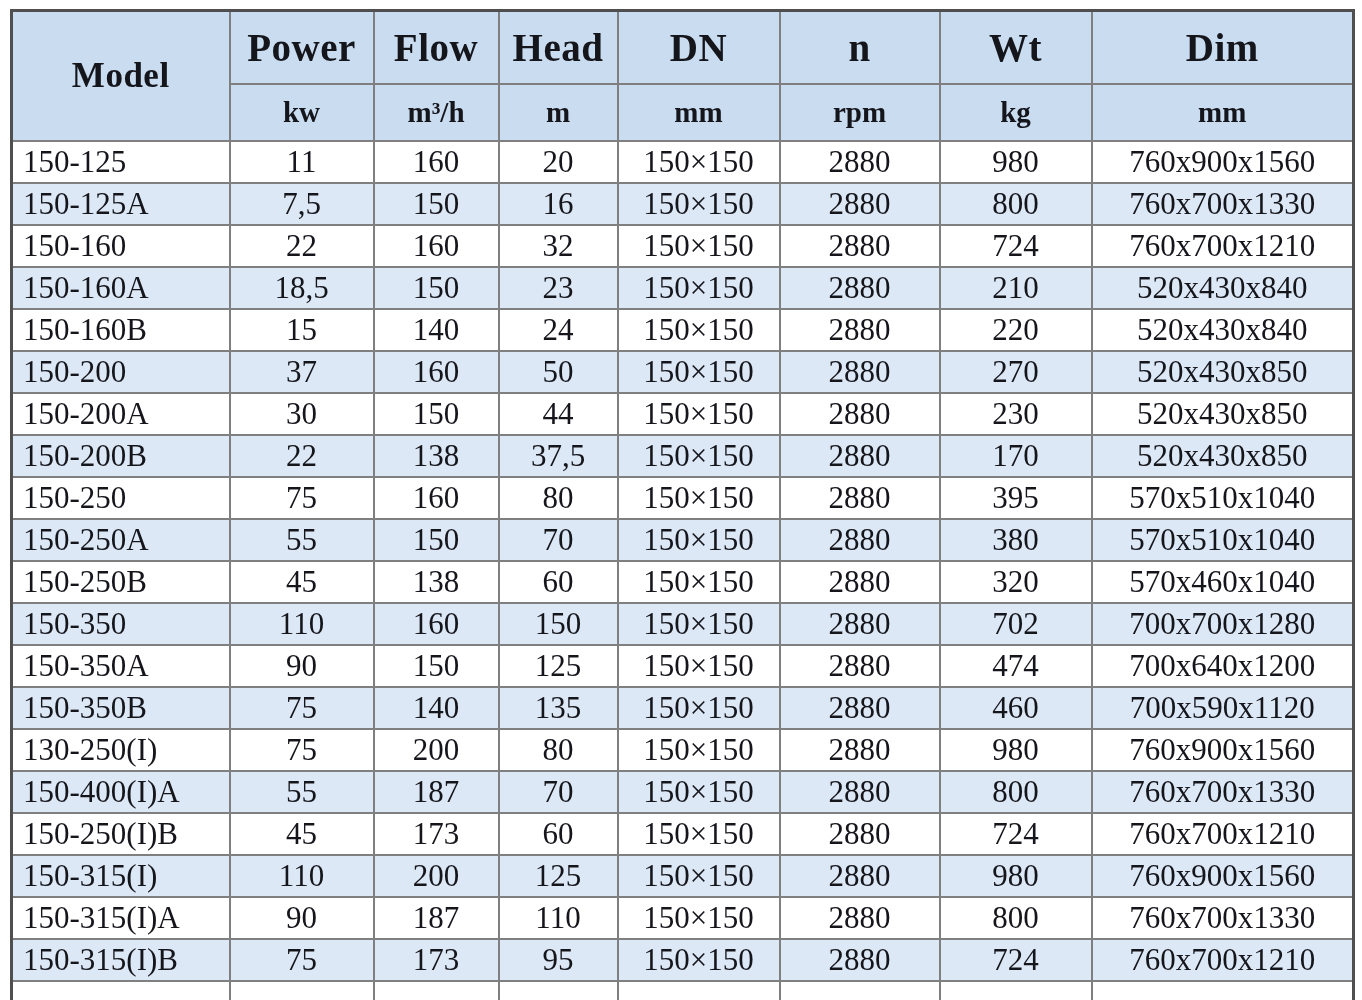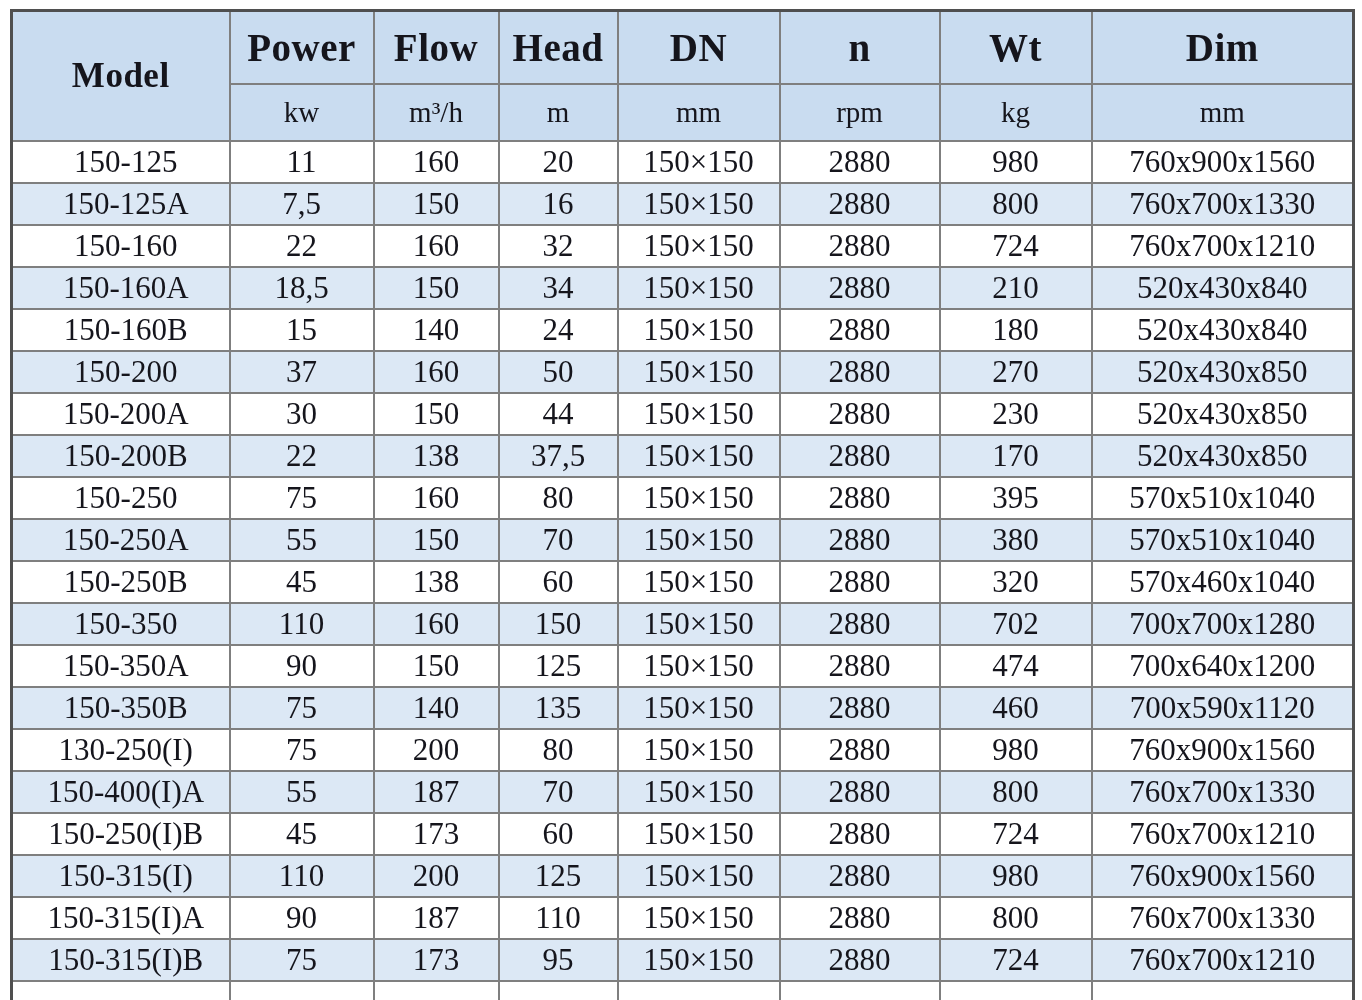--- a/index.html
+++ b/index.html
@@ -41,32 +41,32 @@
     font-size: 39px;
     font-weight: bold;
     letter-spacing: 0.5px;
   }
   tr.hdr-top th.model-head {
     font-size: 35px;
   }
   tr.hdr-units th {
     height: 55px;
     font-size: 29px;
-    font-weight: normal;
+    font-weight: bold;
   }
   tbody td {
     height: 40px;
     font-size: 31px;
     background: #ffffff;
   }
   tbody tr.alt td {
     background: #dce8f5;
   }
   tbody td.model-cell {
-    text-align: center;
+    text-align: left;
     padding-left: 10px;
   }
   tbody tr.partial td {
     height: 40px;
     background: #ffffff;
   }
 </style>
 </head>
 <body>
 
@@ -131,34 +131,34 @@
           <td>32</td>
           <td>150×150</td>
           <td>2880</td>
           <td>724</td>
           <td>760x700x1210</td>
         </tr>
         <tr class="alt">
           <td class="model-cell">150-160A</td>
           <td>18,5</td>
           <td>150</td>
-          <td>34</td>
+          <td>23</td>
           <td>150×150</td>
           <td>2880</td>
           <td>210</td>
           <td>520x430x840</td>
         </tr>
         <tr>
           <td class="model-cell">150-160B</td>
           <td>15</td>
           <td>140</td>
           <td>24</td>
           <td>150×150</td>
           <td>2880</td>
-          <td>180</td>
+          <td>220</td>
           <td>520x430x840</td>
         </tr>
         <tr class="alt">
           <td class="model-cell">150-200</td>
           <td>37</td>
           <td>160</td>
           <td>50</td>
           <td>150×150</td>
           <td>2880</td>
           <td>270</td>

